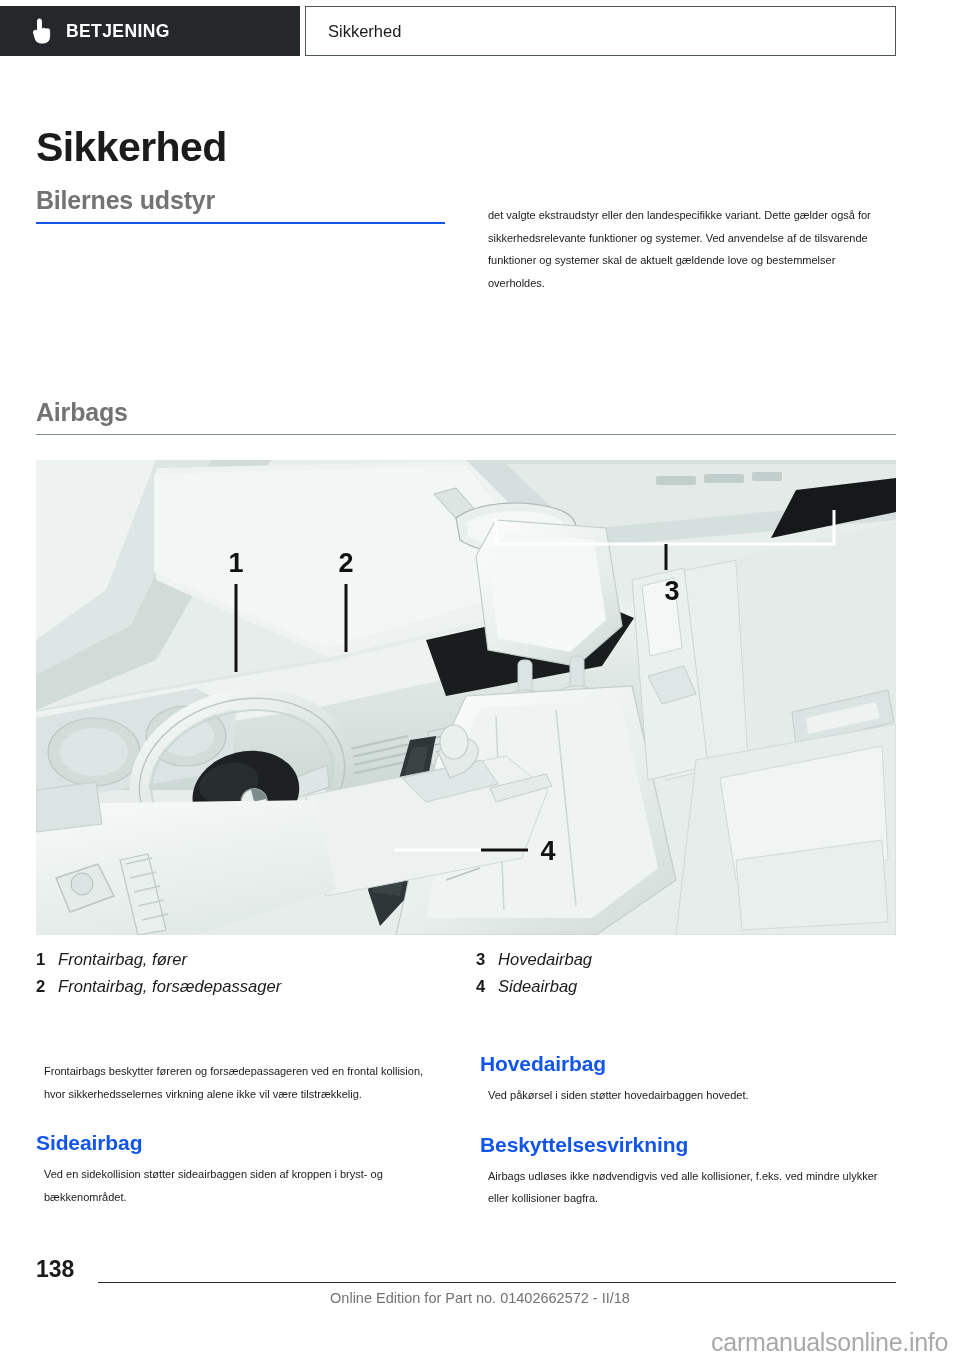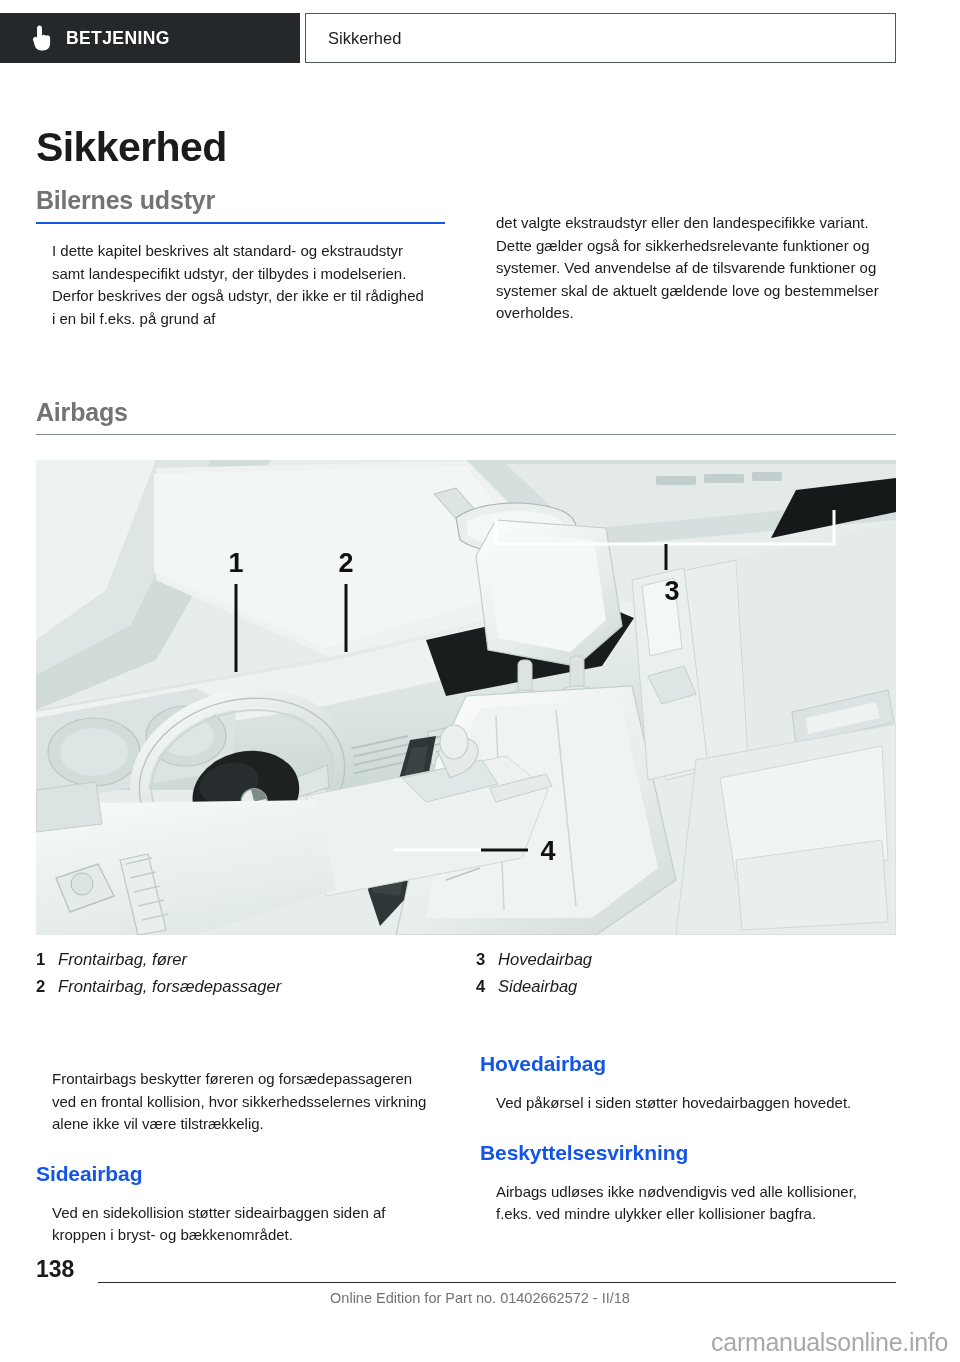--- a/index.html
+++ b/index.html
@@ -15,21 +15,20 @@
     color: #1b1b1b;
     overflow: hidden;
   }
 
   
   .header {
     position: absolute;
     top: 0; left: 0;
     width: 960px;
     height: 62px;
-    margin-top: 7px;
   }
   .header-tab {
     position: absolute;
     top: 6px; left: 0;
     width: 300px;
     height: 50px;
     background: #24282a;
     display: flex;
     align-items: center;
     padding-left: 32px;
@@ -109,22 +108,22 @@
 
   .h3 {
     color: #1255e8;
     font-size: 21px;
     font-weight: bold;
     letter-spacing: -0.1px;
     margin: 0 0 4px 0;
   }
 
   p.body {
-    margin: 16px;
-    font-size: 15px;
+    margin: 8px;
+    font-size: 11px;
     line-height: 22.6px;
     color: #1b1b1b;
   }
 
   
   .figure {
     position: absolute;
     left: 36px;
     top: 460px;
     width: 860px;
@@ -223,21 +222,20 @@
   <div class="header-crumb">
     <span class="header-crumb-label">Sikkerhed</span>
   </div>
 </div>
 
 <h1 class="page-title">Sikkerhed</h1>
 
 <div class="col-left" style="top:186px;">
   <h2 class="h2">Bilernes udstyr</h2>
   <div class="h2-rule"></div>
-  <p class="body">I dette kapitel beskrives alt standard- og ekstraudstyr samt landespecifikt udstyr, der tilbydes i modelserien. Derfor beskrives der også udstyr, der ikke er til rådighed i en bil f.eks. på grund af</p>
 </div>
 
 <div class="col-right" style="top:196px;">
   <p class="body">det valgte ekstraudstyr eller den landespecifikke variant. Dette gælder også for sikkerhedsrelevante funktioner og systemer. Ved anvendelse af de tilsvarende funktioner og systemer skal de aktuelt gældende love og bestemmelser overholdes.</p>
 </div>
 
 <div style="position:absolute; left:36px; top:398px; width:860px;">
   <h2 class="h2">Airbags</h2>
   <div class="h2-wide-rule"></div>
 </div>

